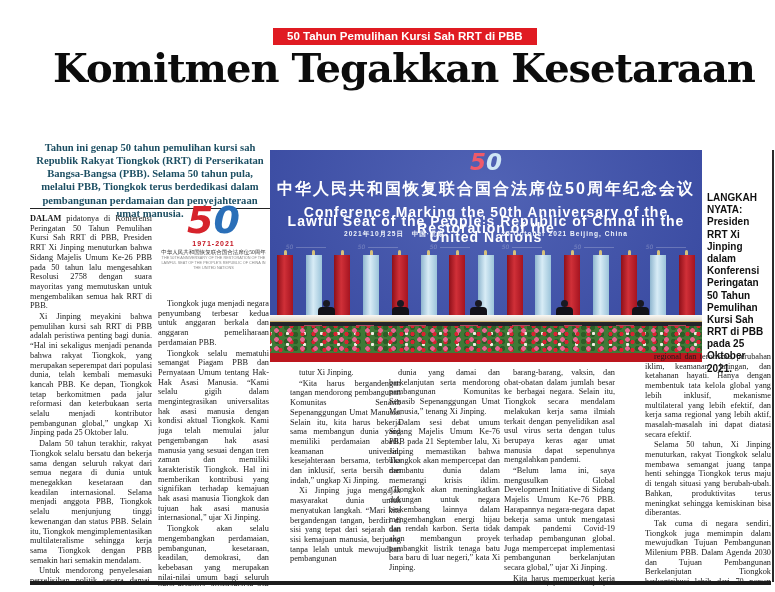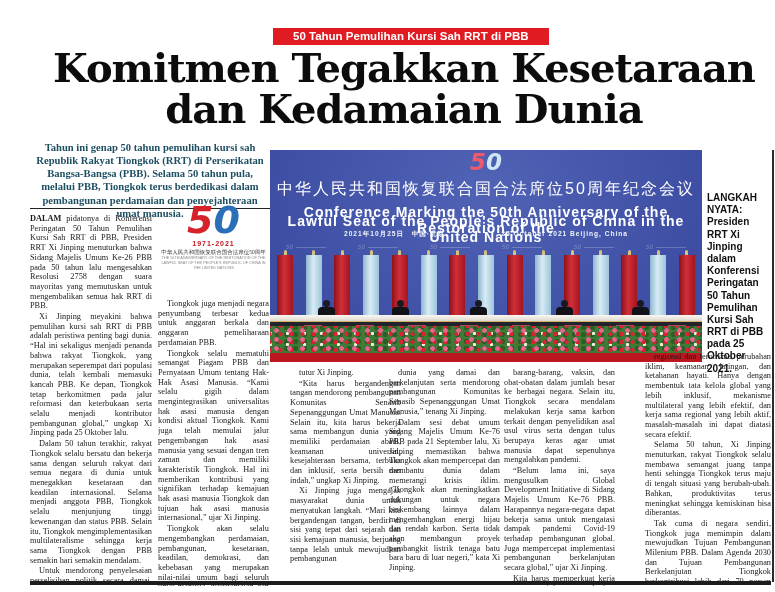--- a/index.html
+++ b/index.html
@@ -11,21 +11,21 @@
   }
   html,body{margin:0;padding:0;background:#fff;}
   .page{
     position:relative;width:775px;height:592px;background:#ffffff;
     font-family:"Liberation Serif", serif;color:var(--ink);overflow:hidden;
   }
   
   .kicker{
     position:absolute;left:273px;top:28px;background:var(--red);color:#fff;
     font-family:"Liberation Sans", sans-serif;font-weight:bold;font-size:11.5px;
-    padding:2px 20px 3px;white-space:nowrap;
+    padding:2px 14px 3px;white-space:nowrap;
   }
   .headline{
     position:absolute;left:38px;top:47px;width:732px;text-align:center;
     font-family:"DejaVu Serif", serif;font-weight:bold;color:#0c0c0c;
     font-size:40px;line-height:1.03;letter-spacing:-1px;
   }
   .lede{
     position:absolute;left:30px;top:141px;width:240px;text-align:center;
     font-size:10.6px;line-height:1.24;color:var(--teal);font-weight:700;
   }
@@ -62,21 +62,21 @@
   
   .photo{
     position:absolute;left:270px;top:150px;width:432px;height:212px;overflow:hidden;
     background:radial-gradient(ellipse at 50% 18%, var(--photo-blue2), var(--photo-blue1) 75%);
   }
   .ph-logo{position:absolute;top:1px;left:0;right:0;text-align:center;
     font-family:"DejaVu Sans",sans-serif;font-style:italic;font-weight:bold;font-size:23px;line-height:1;}
   .ph-logo .five{color:#ef5a6a;}
   .ph-logo .zero{color:#cfe6f5;}
   .ph-zh{position:absolute;top:30px;left:0;right:0;text-align:center;color:#fff;
-    font-family:"Liberation Sans",sans-serif;font-weight:normal;font-size:16px;letter-spacing:2px;line-height:1.1;}
+    font-family:"Liberation Sans",sans-serif;font-weight:bold;font-size:16px;letter-spacing:2px;line-height:1.1;}
   .ph-en{position:absolute;left:0;right:0;text-align:center;color:#fff;
     font-family:"Liberation Sans",sans-serif;font-weight:bold;font-size:14px;letter-spacing:1px;}
   .ph-en1{top:54px;} .ph-en2{top:63px;}
   .ph-date{position:absolute;top:80px;left:0;right:0;display:flex;justify-content:center;gap:56px;
     color:#eef3fa;font-family:"Liberation Sans",sans-serif;font-weight:bold;font-size:6.6px;letter-spacing:1px;}
   .wm{position:absolute;top:93px;left:0;right:0;display:flex;justify-content:space-around;
     color:rgba(255,255,255,.28);font-family:"DejaVu Sans",sans-serif;font-style:italic;font-size:6px;}
   .wm span::after{content:"";display:inline-block;width:30px;margin-left:3px;vertical-align:middle;
     border-top:1px solid rgba(255,255,255,.22);}
   .flag-row{position:absolute;top:100px;left:4px;right:4px;height:106px;display:flex;justify-content:space-between;}
@@ -115,21 +115,20 @@
 </style>
 </head>
 <body>
 
 <div class="page">
 
   <div class="kicker">50 Tahun Pemulihan Kursi Sah RRT di PBB</div>
 
   <div class="headline">
     <span>Komitmen Tegakkan Kesetaraan</span><br>
-    <span>dan Kedamaian Dunia</span>
   </div>
 
   <div class="lede">Tahun ini genap 50 tahun pemulihan kursi sah Republik Rakyat Tiongkok (RRT) di Perserikatan Bangsa-Bangsa (PBB). Selama 50 tahun pula, melalui PBB, Tiongkok terus berdedikasi dalam pembangunan perdamaian dan penyejahteraan umat manusia.</div>
   <div class="lede-rule"></div>
 
   <div class="logo-block">
     <div class="logo50"><span class="five">5</span><span class="zero">0</span></div>
     <div class="logo-years">1971-2021</div>
     <div class="logo-zh">中华人民共和国恢复联合国合法席位50周年</div>
     <div class="logo-en">THE 50TH ANNIVERSARY OF THE RESTORATION OF THE LAWFUL SEAT OF THE PEOPLE'S REPUBLIC OF CHINA IN THE UNITED NATIONS</div>
@@ -231,21 +230,21 @@
     <div>
         <p>dunia yang damai dan berkelanjutan serta mendorong pembangunan Komunitas Senasib Sepenanggungan Umat Manusia,” tenang Xi Jinping.</p>
       </div>
     <div>
         <p>Dalam sesi debat umum Sidang Majelis Umum Ke-76 PBB pada 21 September lalu, Xi Jinping memastikan bahwa Tiongkok akan mempercepat dan membantu dunia dalam memerangi krisis iklim. “Tiongkok akan meningkatkan dukungan untuk negara berkembang lainnya dalam mengembangkan energi hijau dan rendah karbon. Serta tidak akan membangun proyek pembangkit listrik tenaga batu bara baru di luar negeri,” kata Xi Jinping.</p>
       </div>
   </div>
 
   <div class="col col5">
     <div>
-        <p>barang-barang, vaksin, dan obat-obatan dalam jumlah besar ke berbagai negara. Selain itu, Tiongkok secara mendalam melakukan kerja sama karbon terkait dengan penyelidikan asal usul virus serta dengan tulus berupaya keras agar umat manusia dapat sepenuhnya mengalahkan pandemi.</p>
+        <p>barang-barang, vaksin, dan obat-obatan dalam jumlah besar ke berbagai negara. Selain itu, Tiongkok secara mendalam melakukan kerja sama ilmiah terkait dengan penyelidikan asal usul virus serta dengan tulus berupaya keras agar umat manusia dapat sepenuhnya mengalahkan pandemi.</p>
         <p>“Belum lama ini, saya mengusulkan Global Development Initiative di Sidang Majelis Umum Ke-76 PBB. Harapannya negara-negara dapat bekerja sama untuk mengatasi dampak pandemi Covid-19 terhadap pembangunan global. Juga mempercepat implementasi pembangunan berkelanjutan secara global,” ujar Xi Jinping.</p>
         <p>Kita harus memperkuat kerja sama untuk menghadapi berbagai tantangan dan masalah global yang dihadapi umat manusia. Komunitas internasional dihadapkan pada masalah global seperti sengketa</p>
       </div>
   </div>
 
   <div class="col col6">
     <div>
         <p>regional dan terorisme, perubahan iklim, keamanan jaringan, dan ketahanan hayati. Hanya dengan membentuk tata kelola global yang lebih inklusif, mekanisme multilateral yang lebih efektif, dan kerja sama regional yang lebih aktif, masalah-masalah ini dapat diatasi secara efektif.</p>
         <p>Selama 50 tahun, Xi Jinping menuturkan, rakyat Tiongkok selalu membawa semangat juang tanpa henti sehingga Tiongkok terus maju di tengah situasi yang berubah-ubah. Bahkan, produktivitas terus meningkat sehingga kemiskinan bisa diberantas.</p>
         <p>Tak cuma di negara sendiri, Tiongkok juga memimpin dalam mewujudkan Tujuan Pembangunan Milenium PBB. Dalam Agenda 2030 dan Tujuan Pembangunan Berkelanjutan Tiongkok berkontribusi lebih dari 70 persen dalam pengurangan kemiskinan dunia. (ree/c19/xav)</p>

